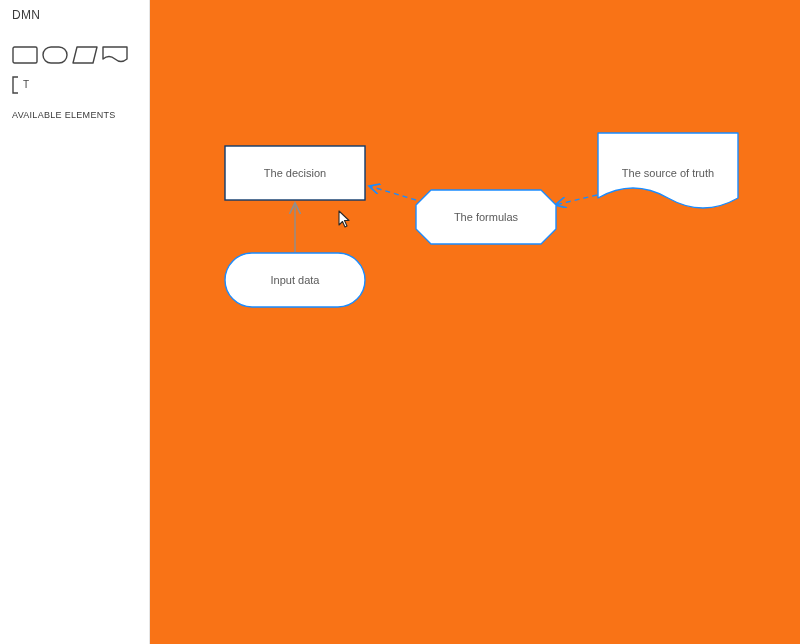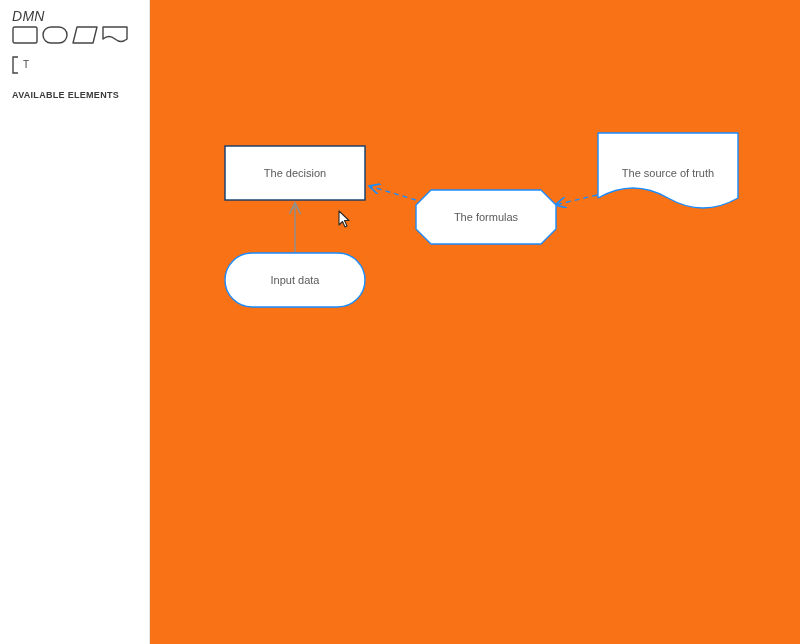--- a/index.html
+++ b/index.html
@@ -13,41 +13,40 @@
     }
     .sidebar {
       width: 150px;
       height: 644px;
       background: #ffffff;
       border-right: 1px solid #e5e5e5;
       padding: 8px 12px;
       flex-shrink: 0;
     }
     .sidebar-title {
-      font-size: 14px;
+      font-size: 12px;
       color: #3a3a3a;
       letter-spacing: 0.3px;
-      margin-bottom: 2px;
+      margin-bottom: 24px;
       font-weight: 500;
-      font-style: italic;
     }
     .palette-row {
       display: flex;
       gap: 4px;
       margin-bottom: 8px;
     }
     .palette-shape {
       display: inline-block;
     }
     .section-title {
       font-size: 9px;
       color: #3a3a3a;
       letter-spacing: 0.3px;
       margin-top: 12px;
-      font-weight: 700;
+      font-weight: 400;
     }
     .canvas {
       flex: 1;
       position: relative;
       background: #f97316;
     }
     .node-label {
       font-size: 11px;
       fill: #5a5a5a;
       text-anchor: middle;

